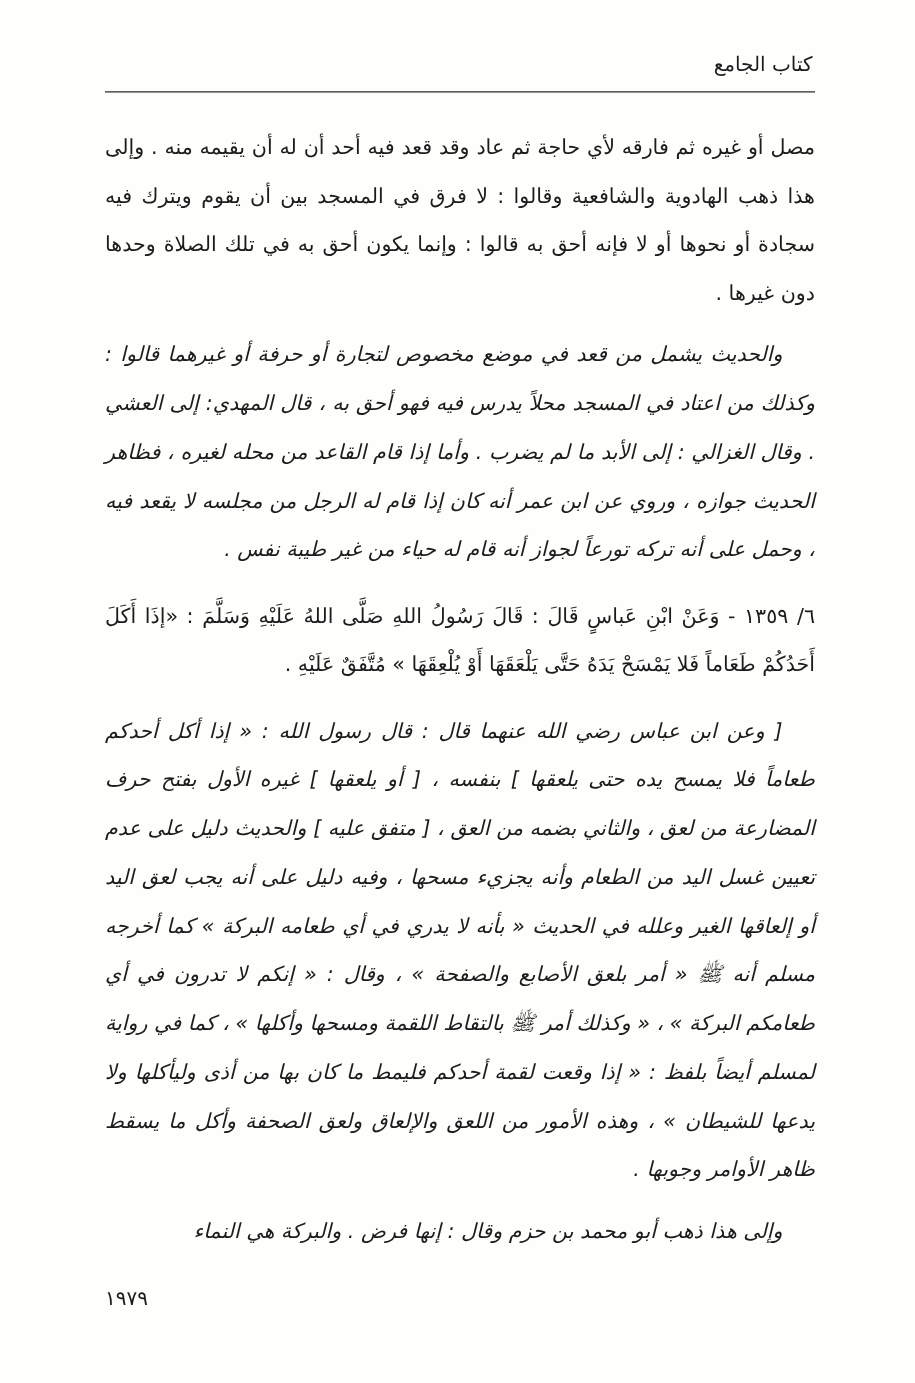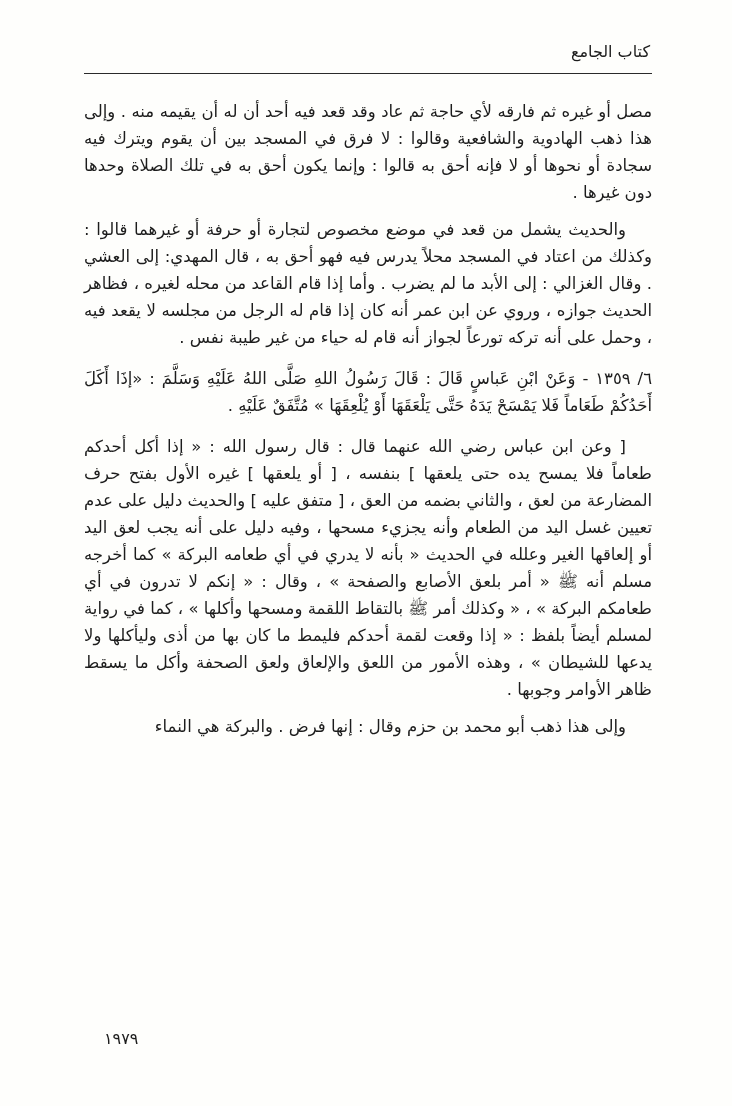--- a/index.html
+++ b/index.html
@@ -29,26 +29,27 @@
     border: 0;
     border-bottom: 1.5px solid #2a2a2a;
     margin: 12px 0 0 0;
   }
   .page-body {
     margin-top: 24px;
   }
   .page-body p {
     margin: 0 0 10px 0;
     font-size: 16.5px;
-    line-height: 27px;
+    line-height: 39px;
     text-align: justify;
     text-justify: inter-word;
   }
   .page-body p.indent {
     text-indent: 26px;
+    font-style: italic;
   }
   .page-body p.hadith {
     font-weight: 400;
     margin: 14px 0 14px 0;
   }
   .footnote-block {
     margin-top: 42px;
   }
   .footnote-sep {
     width: 228px;
@@ -59,21 +60,21 @@
   .fn-line {
     font-size: 14.5px;
     line-height: 26px;
     text-align: right;
   }
   .fn-line .fn-num {
     font-weight: 700;
   }
   .page-number {
     position: absolute;
-    left: 104px;
+    left: 84px;
     bottom: 58px;
     font-size: 16px;
     letter-spacing: 1px;
   }
 </style>
 </head>
 <body>
 
 <div class="page">
 

